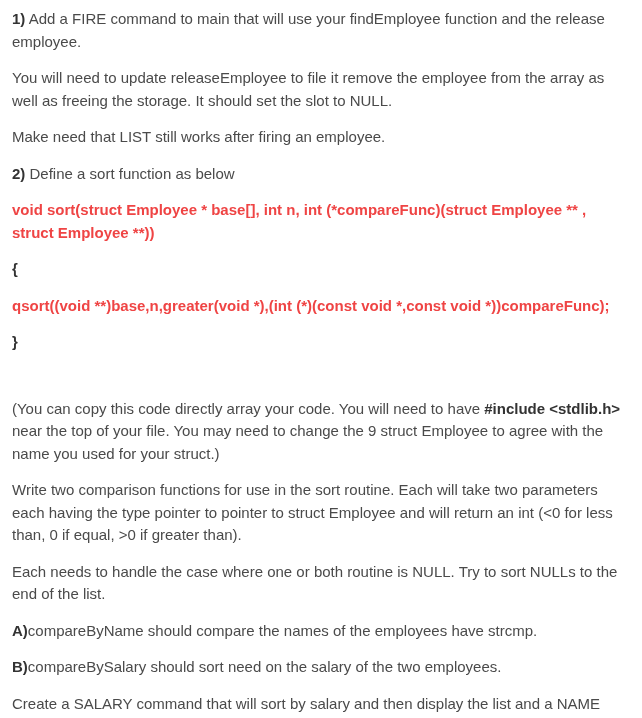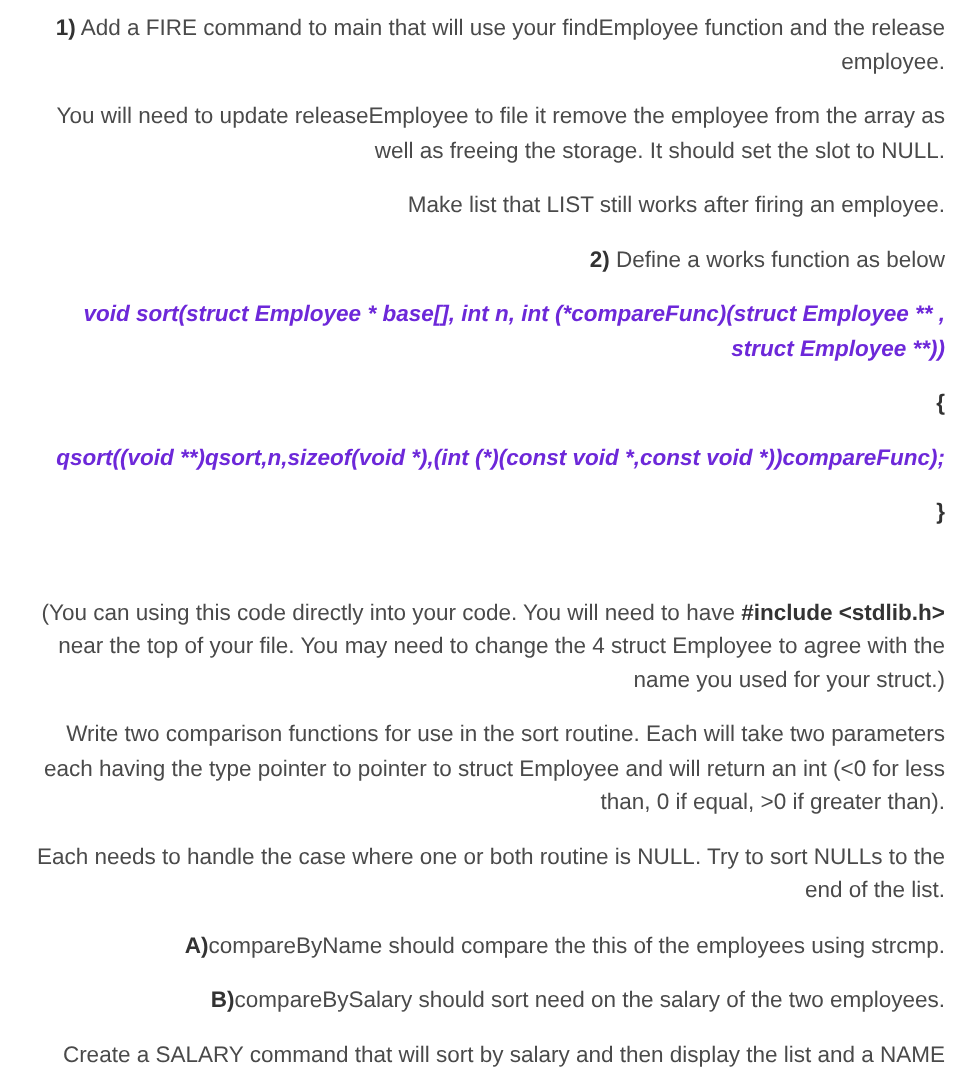--- a/index.html
+++ b/index.html
@@ -1,19 +1,18 @@
 <!DOCTYPE html>
 <html><head>
   <meta charset="utf-8">
   <style>
     * {
       margin: 0;
       padding: 0;
       box-sizing: border-box;
-      text-align: right;
     }
     body {
       font-family: Arial, Helvetica, sans-serif;
       font-size: 15px;
       color: #4a4a4a;
       line-height: 1.5;
       padding: 8px 12px;
       width: 642px;
       background: #ffffff;
     }
@@ -21,67 +20,66 @@
       margin-bottom: 14px;
     }
     .bold {
       font-weight: bold;
     }
     .color-dark {
       color: #333333;
     }
     .code-block {
       font-weight: bold;
-      color: #6d28d9;
+      color: #ef4444;
       margin-bottom: 14px;
-      font-style: italic;
     }
     .brace {
       font-weight: bold;
       color: #333333;
       margin-bottom: 14px;
     }
     .spacer {
       height: 30px;
     }
   </style>
 </head>
 <body>
 
 <p>
   <span class="bold color-dark">1)</span><span> Add a FIRE command to main that will use your findEmployee function and the release employee.</span>
 </p>
 
 <p>You will need to update releaseEmployee to file it remove the employee from the array as well as freeing the storage. It should set the slot to NULL.</p>
 
-<p>Make list that LIST still works after firing an employee.</p>
+<p>Make need that LIST still works after firing an employee.</p>
 
 <p>
-  <span class="bold color-dark">2)</span><span> Define a works function as below</span>
+  <span class="bold color-dark">2)</span><span> Define a sort function as below</span>
 </p>
 
 <p class="code-block">void sort(struct Employee * base[], int n, int (*compareFunc)(struct Employee ** , struct Employee **))</p>
 
 <p class="brace">{</p>
 
-<p class="code-block">   qsort((void **)qsort,n,sizeof(void *),(int (*)(const void *,const void *))compareFunc);</p>
+<p class="code-block">   qsort((void **)base,n,greater(void *),(int (*)(const void *,const void *))compareFunc);</p>
 
 <p class="brace">}</p>
 
 <div class="spacer"></div>
 
 <p>
-  <span>(You can using this code directly into your code. You will need to have </span><span class="bold color-dark">#include &lt;stdlib.h&gt;</span><span> near the top of your file. You may need to change the 4 struct Employee to agree with the name you used for your struct.)</span>
+  <span>(You can copy this code directly array your code. You will need to have </span><span class="bold color-dark">#include &lt;stdlib.h&gt;</span><span> near the top of your file. You may need to change the 9 struct Employee to agree with the name you used for your struct.)</span>
 </p>
 
 <p>Write two comparison functions for use in the sort routine. Each will take two parameters each having the type pointer to pointer to struct Employee and will return an int (&lt;0 for less than, 0 if equal, &gt;0 if greater than).</p>
 
 <p>Each needs to handle the case where one or both routine is NULL. Try to sort NULLs to the end of the list.</p>
 
 <p>
-  <span class="bold color-dark">A)</span><span>compareByName should compare the this of the employees using strcmp.</span>
+  <span class="bold color-dark">A)</span><span>compareByName should compare the names of the employees have strcmp.</span>
 </p>
 
 <p>
   <span class="bold color-dark">B)</span><span>compareBySalary should sort need on the salary of the two employees.</span>
 </p>
 
 <p>Create a SALARY command that will sort by salary and then display the list and a NAME command that will sort by name and then display the list.</p>
 
 </body></html>

